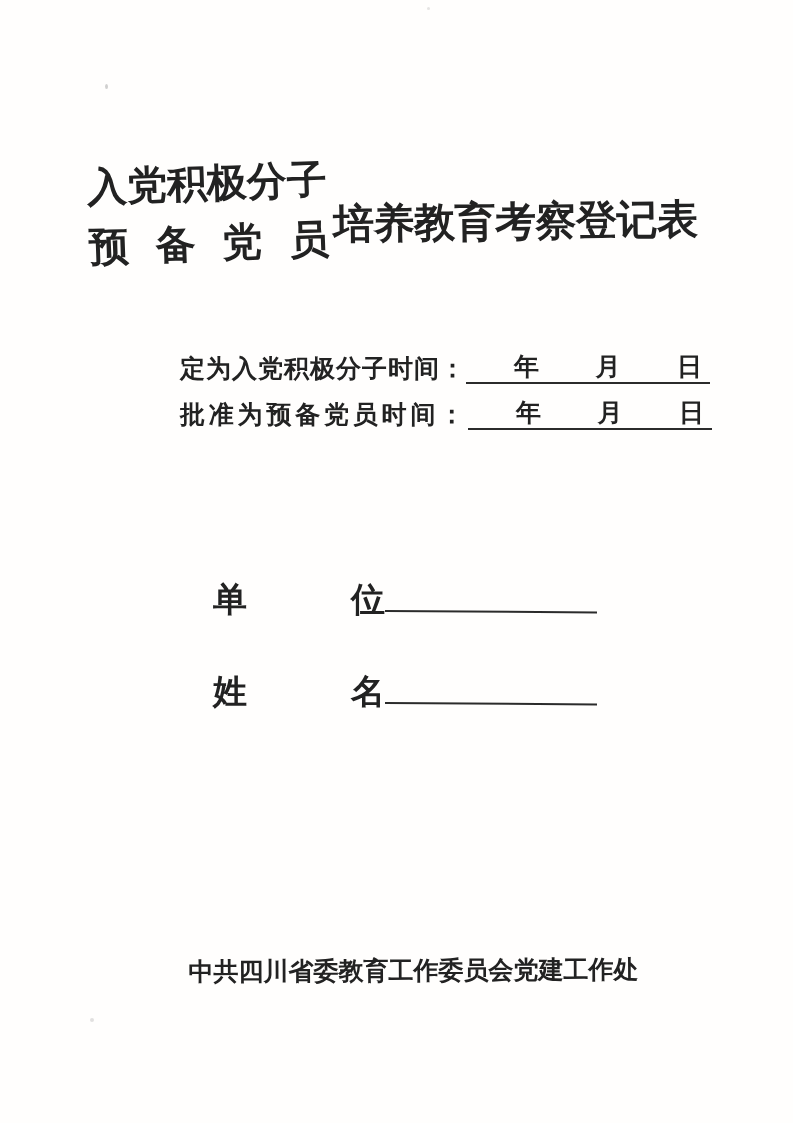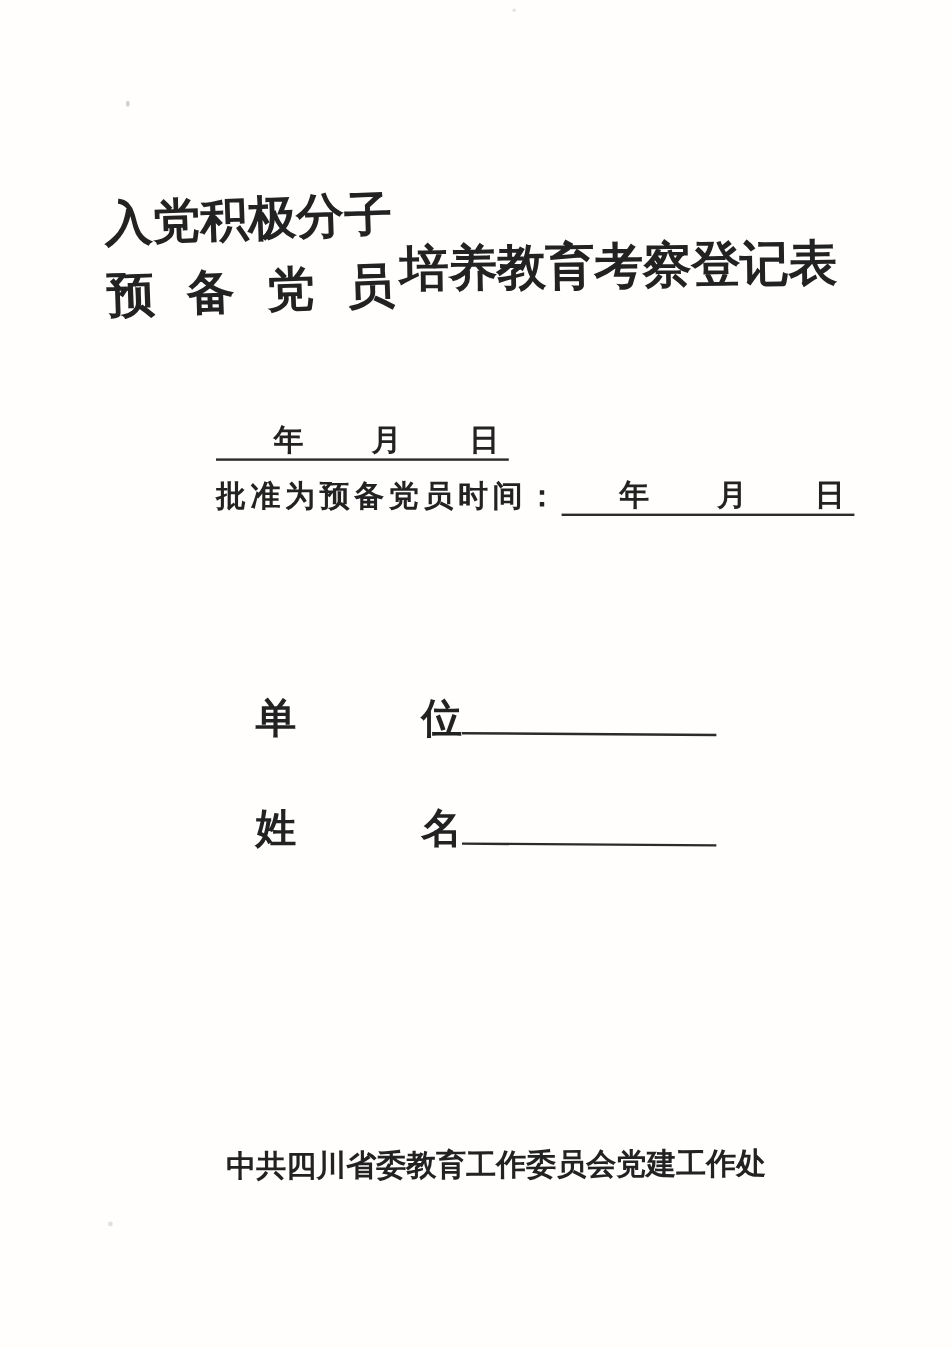--- a/index.html
+++ b/index.html
@@ -70,21 +70,20 @@
   }
   .date-label {
     font-size: 25px;
     font-weight: bold;
     line-height: 30px;
     white-space: nowrap;
     letter-spacing: 1px;
   }
   .date-label.spaced {
     letter-spacing: 3.8px;
-    font-family: Liberation Serif, serif;
   }
   .date-line {
     display: flex;
     justify-content: space-between;
     width: 188px;
     padding-left: 48px;
     padding-right: 8px;
     border-bottom: 2px solid #2b2b2b;
     font-size: 25px;
     font-weight: bold;
@@ -158,20 +157,21 @@
         <span>备</span>
         <span>党</span>
         <span>员</span>
       </div>
     </div>
     <div class="title-right">培养教育考察登记表</div>
   </div>
 
   <div class="date-block">
     <div class="date-row">
+      <span class="date-label">定为入党积极分子时间：</span>
       <span class="date-line">
         <span>年</span>
         <span>月</span>
         <span>日</span>
       </span>
     </div>
     <div class="date-row">
       <span class="date-label spaced">批准为预备党员时间：</span>
       <span class="date-line">
         <span>年</span>

